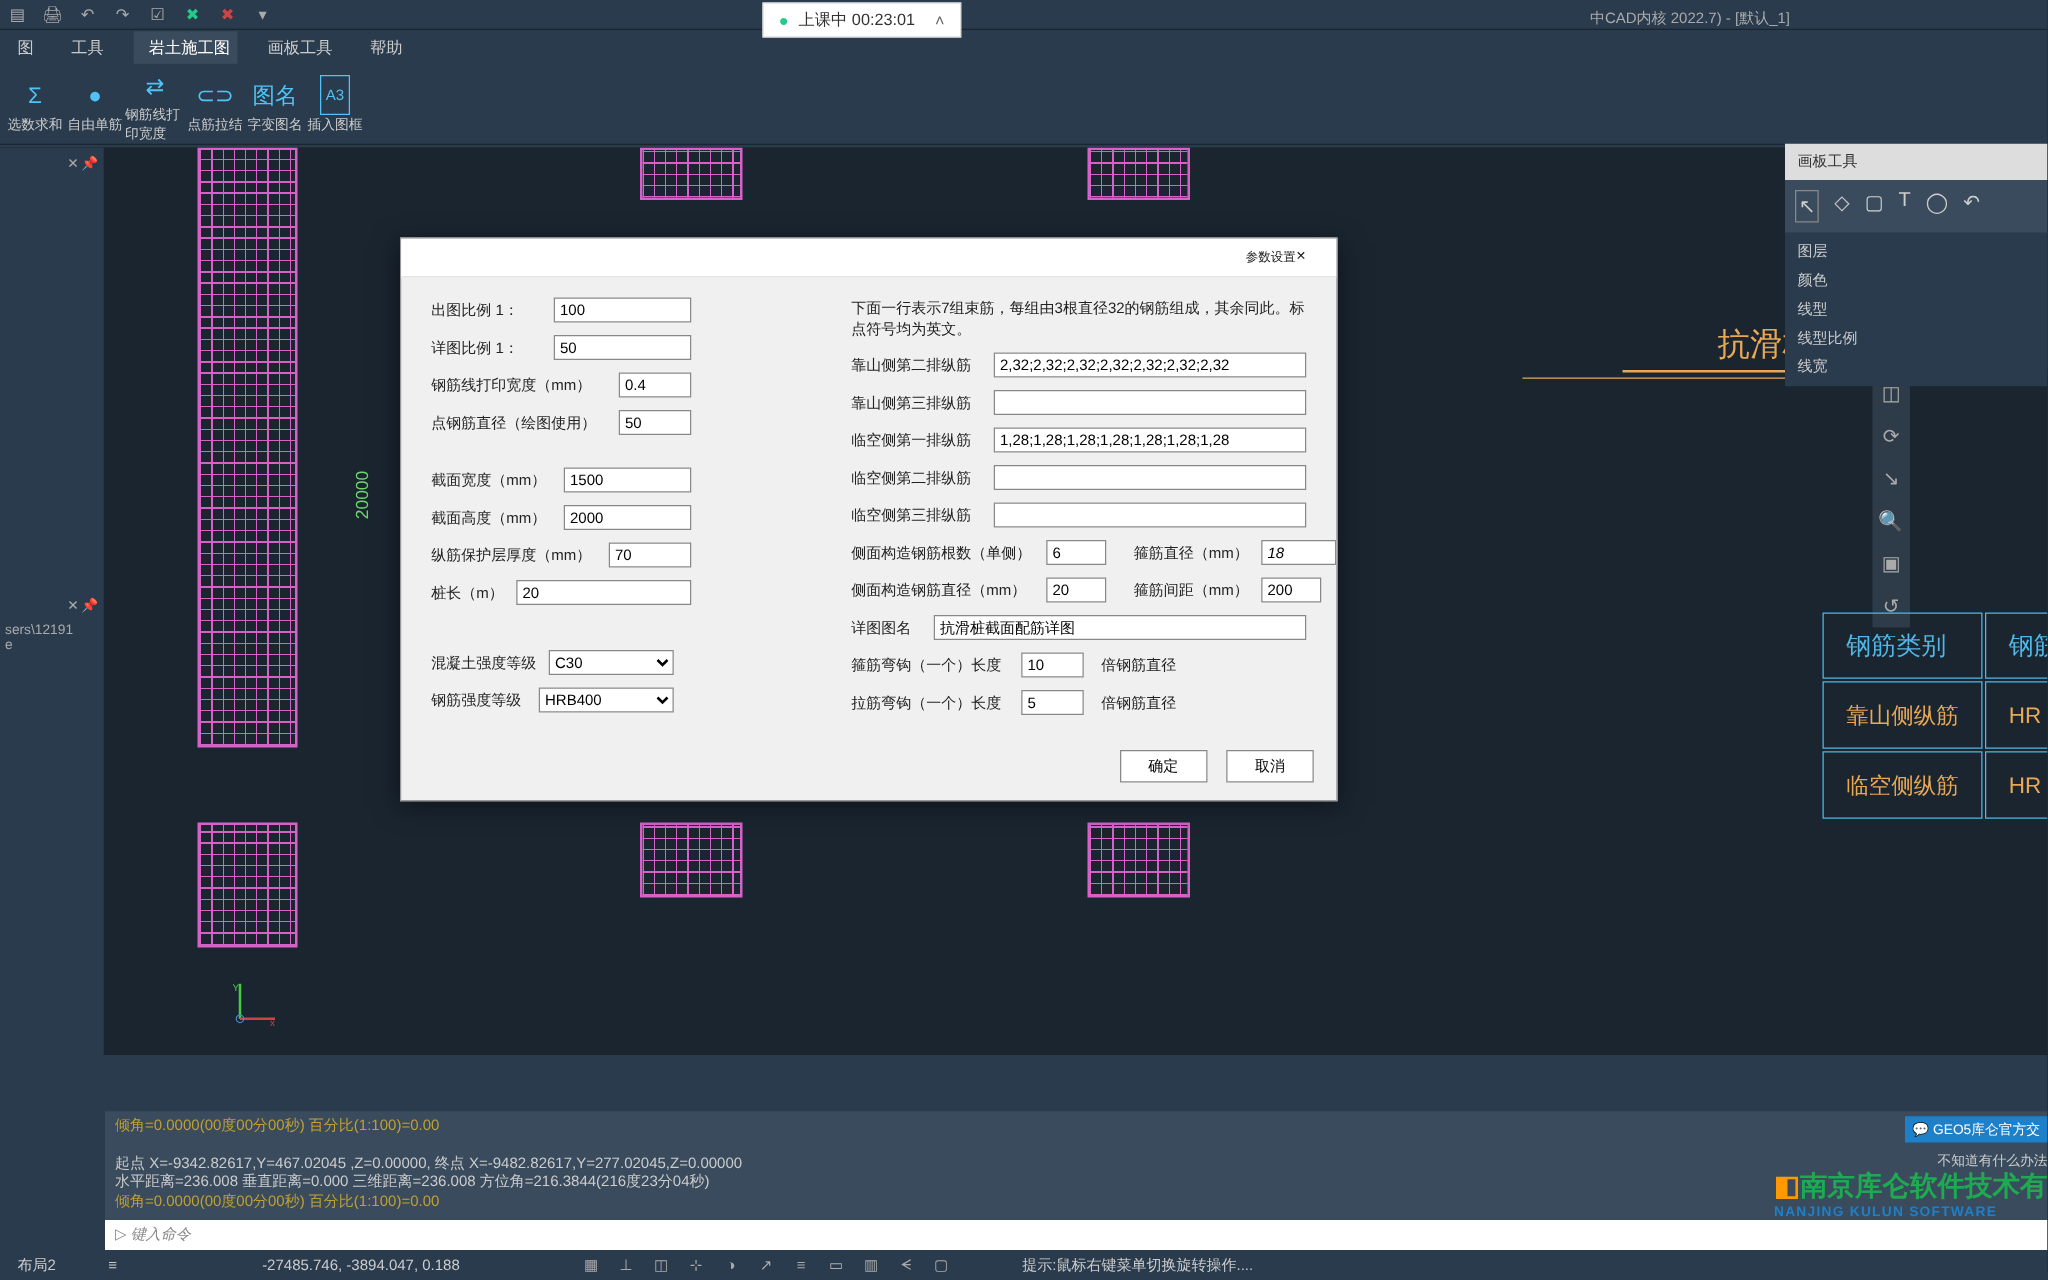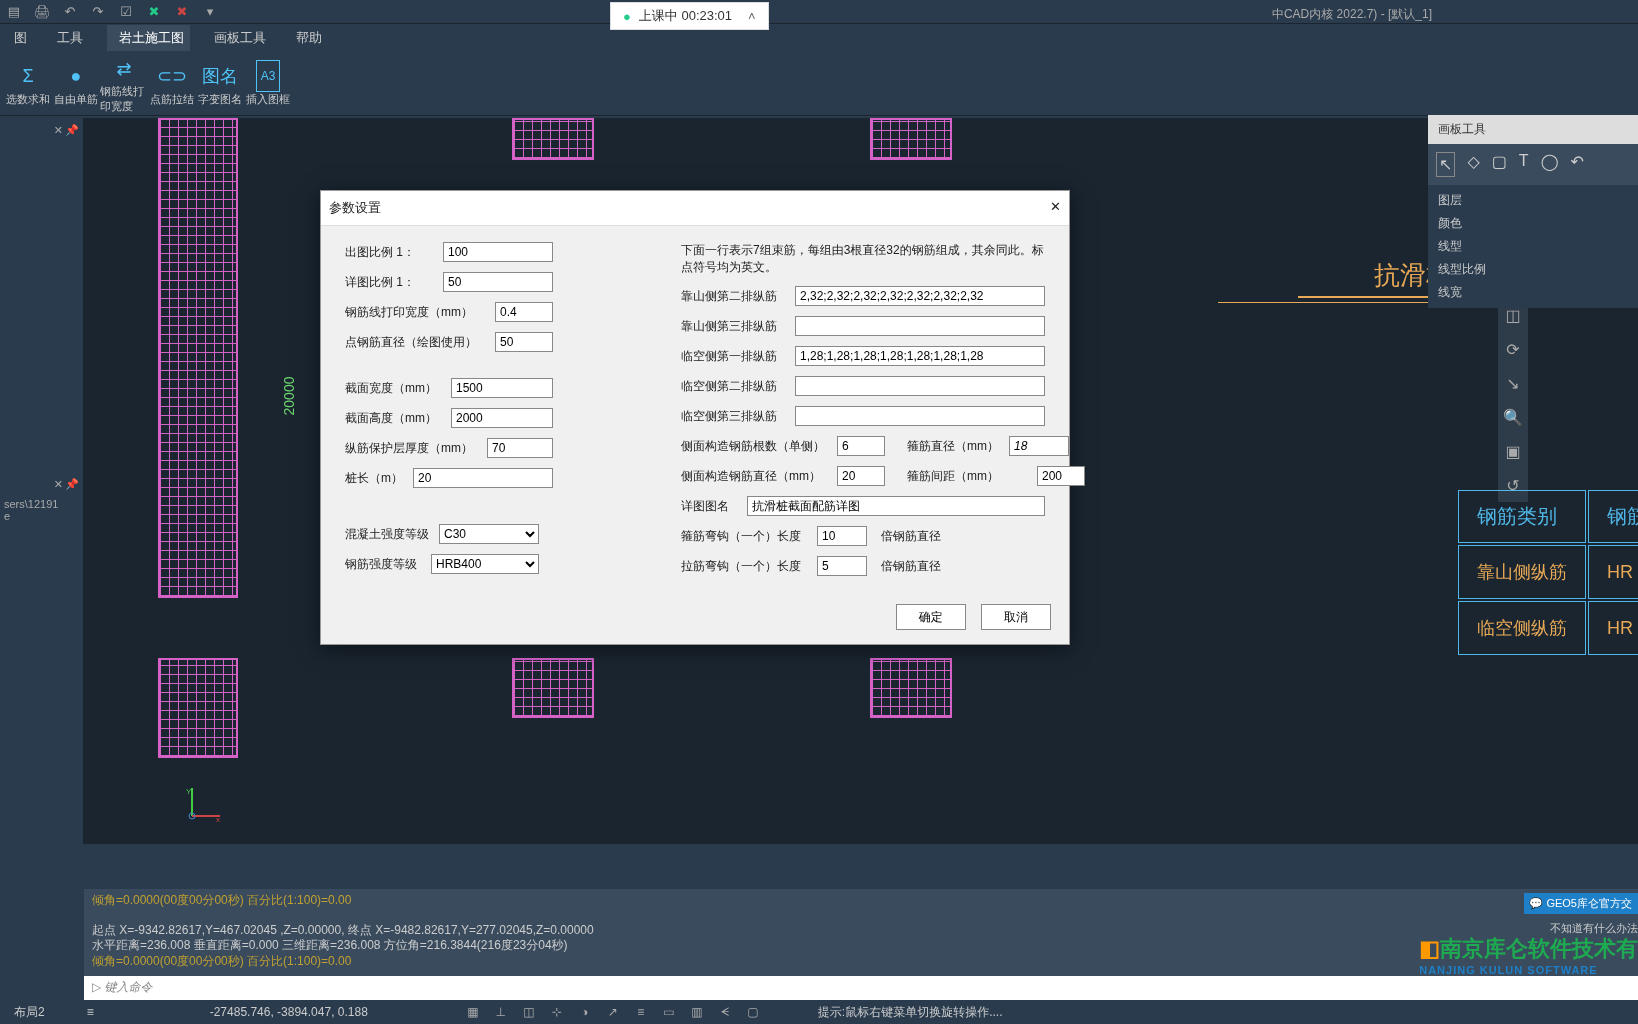--- a/index.html
+++ b/index.html
@@ -39,21 +39,21 @@
   repeating-linear-gradient(90deg, #d662c8 0, #d662c8 1px, transparent 1px, transparent 9px);
   border: 2px solid #d662c8; }
 
 .dim-label { position: absolute; color: #6fd66f; font-size: 14px; transform: rotate(-90deg); }
 
 .ucs { position: absolute; bottom: 16px; left: 100px; }
 .ucs svg { width: 40px; height: 40px; }
 
 
 .dialog { position: absolute; left: 320px; top: 190px; width: 750px; background: #f0f0f0; border: 1px solid #999; box-shadow: 0 4px 20px rgba(0,0,0,0.5); z-index: 200; font-size: 12px; color: #222; }
-.dialog-title { padding: 8px 8px; background: #fff; border-bottom: 1px solid #ddd; font-size: 13px; display: flex; justify-content: space-between; }
+.dialog-title { padding: 8px 24px; background: #fff; border-bottom: 1px solid #ddd; font-size: 10px; display: flex; justify-content: flex-end; }
 .dialog-body { padding: 16px 24px 10px; }
 .dialog .row { display: flex; align-items: center; margin-bottom: 10px; gap: 6px; }
 .dialog .col-left { width: 48%; }
 .dialog .col-right { width: 52%; }
 .dialog .cols { display: flex; gap: 12px; }
 .dialog label { font-size: 12px; flex-shrink: 0; }
 .dialog input[type=text] { border: 1px solid #888; background: #fff; padding: 2px 4px; font-size: 12px; height: 20px; }
 .dialog select { border: 1px solid #888; background: #fff; font-size: 12px; height: 20px; }
 .dialog .hint { font-size: 12px; margin-bottom: 10px; }
 .dialog-footer { padding: 8px 18px 14px; text-align: right; }
@@ -303,21 +303,21 @@
         <div class="row">
           <label style="width:150px">侧面构造钢筋根数（单侧）</label>
             <input type="text" style="width: 48px;" value="6">
           <label style="width:96px;margin-left:16px">箍筋直径（mm）</label>
             <input type="text" style="width: 60px; font-style: italic;" value="18">
         </div>
         <div class="row">
           <label style="width:150px">侧面构造钢筋直径（mm）</label>
             <input type="text" style="width: 48px;" value="20">
           <label style="width:96px;margin-left:16px">箍筋间距（mm）</label>
-            <input type="text" style="width: 48px; margin-left: 28px;" value="200">
+            <input type="text" style="width: 48px;" value="200">
         </div>
         <div class="row">
             <label style="width:60px">详图图名</label>
             <input type="text" style="flex: 1 1 0%;" value="抗滑桩截面配筋详图">
           </div>
         <div class="row">
             <label style="width:130px">箍筋弯钩（一个）长度</label>
             <input type="text" style="width: 50px;" value="10">
             <span style="margin-left:8px">倍钢筋直径</span>
           </div>

